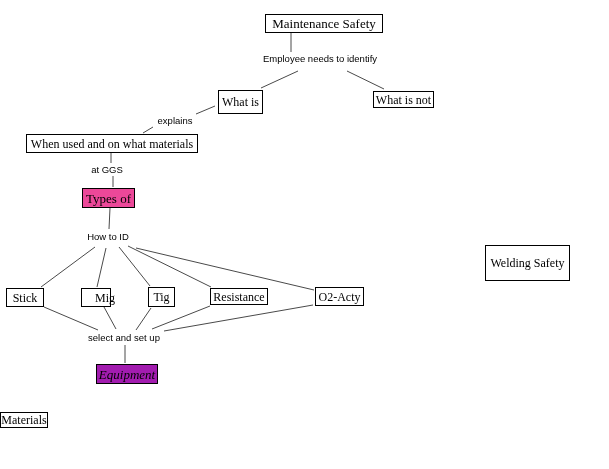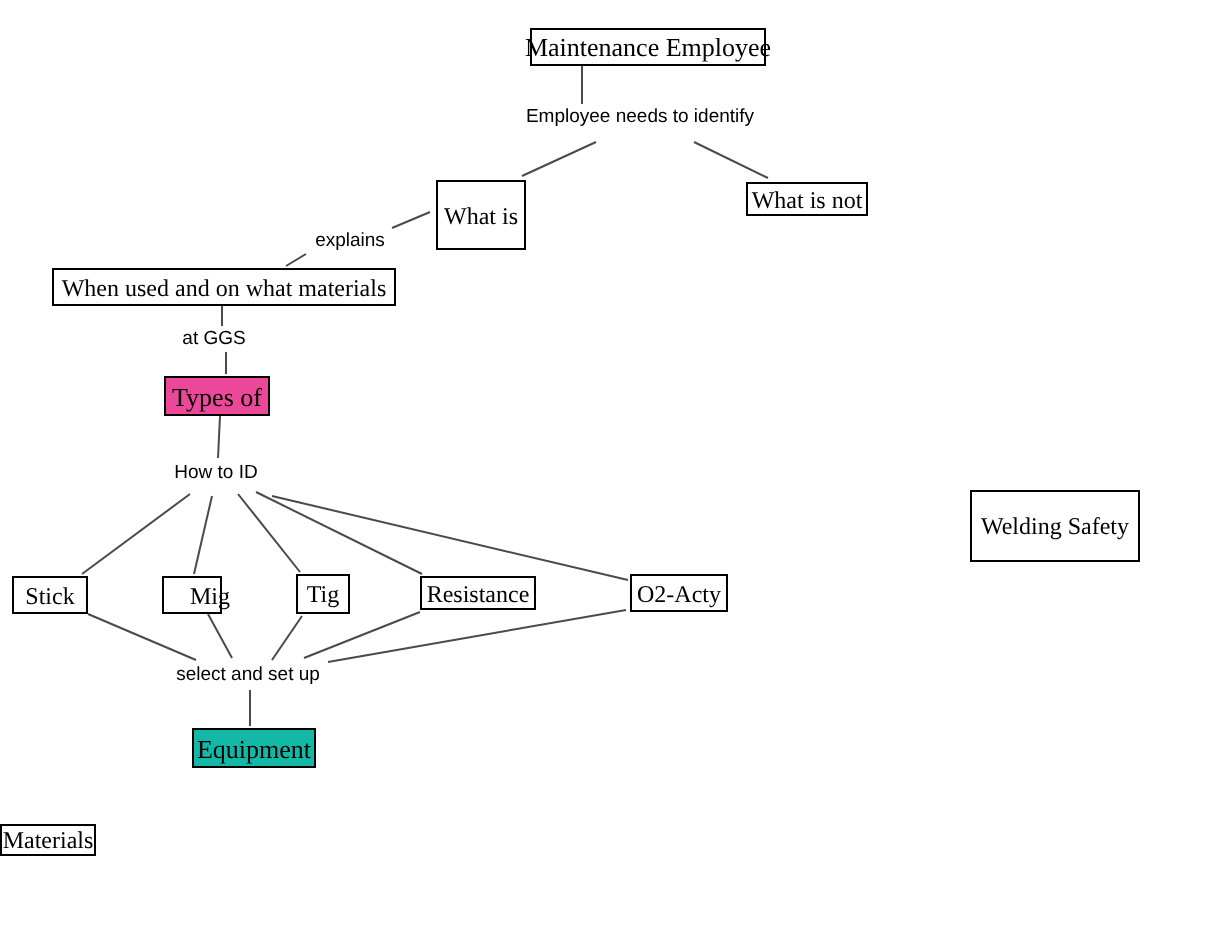--- a/index.html
+++ b/index.html
@@ -39,31 +39,31 @@
       <line x1="119" y1="247" x2="150" y2="286" stroke="#4a4a4a" stroke-width="1"></line>
       <line x1="128" y1="246" x2="211" y2="287" stroke="#4a4a4a" stroke-width="1"></line>
       <line x1="136" y1="248" x2="314" y2="290" stroke="#4a4a4a" stroke-width="1"></line>
       <line x1="44" y1="307" x2="98" y2="330" stroke="#4a4a4a" stroke-width="1"></line>
       <line x1="104" y1="307" x2="116" y2="329" stroke="#4a4a4a" stroke-width="1"></line>
       <line x1="151" y1="308" x2="136" y2="330" stroke="#4a4a4a" stroke-width="1"></line>
       <line x1="210" y1="306" x2="152" y2="329" stroke="#4a4a4a" stroke-width="1"></line>
       <line x1="313" y1="305" x2="164" y2="331" stroke="#4a4a4a" stroke-width="1"></line>
       <line x1="125" y1="345" x2="125" y2="363" stroke="#4a4a4a" stroke-width="1"></line>
     </svg>
-<div class="node concept" style="left: 265px; top: 14px; width: 118px; height: 19px; font-size: 13px; border-color: rgb(0, 0, 0); background: rgb(255, 255, 255); color: rgb(0, 0, 0);">Maintenance Employee</div>
-    <div class="node concept" style="left: 218px; top: 90px; width: 45px; height: 35px; font-size: 12px; border-color: rgb(0, 0, 0); background: rgb(255, 255, 255); color: rgb(0, 0, 0);">What is</div>
+<div class="node concept" style="left: 265px; top: 14px; width: 118px; height: 19px; font-size: 13px; border-color: rgb(0, 0, 0); background: rgb(255, 255, 255); color: rgb(0, 0, 0);">Maintenance Safety</div>
+    <div class="node concept" style="left: 218px; top: 90px; width: 45px; height: 24px; font-size: 12px; border-color: rgb(0, 0, 0); background: rgb(255, 255, 255); color: rgb(0, 0, 0);">What is</div>
     <div class="node concept" style="left: 373px; top: 91px; width: 61px; height: 17px; font-size: 12px; border-color: rgb(0, 0, 0); background: rgb(255, 255, 255); color: rgb(0, 0, 0);">What is not</div>
     <div class="node concept" style="left: 26px; top: 134px; width: 172px; height: 19px; font-size: 12px; border-color: rgb(0, 0, 0); background: rgb(255, 255, 255); color: rgb(0, 0, 0);">When used and on what materials</div>
     <div class="node concept" style="left: 82px; top: 188px; width: 53px; height: 20px; font-size: 13px; border-color: rgb(0, 0, 0); background: #ec4899; color: rgb(0, 0, 0);">Types of</div>
     <div class="node concept" style="left: 6px; top: 288px; width: 38px; height: 19px; font-size: 12px; border-color: rgb(0, 0, 0); background: rgb(255, 255, 255); color: rgb(0, 0, 0);">Stick</div>
     <div class="node concept" style="left: 81px; top: 288px; width: 30px; height: 19px; font-size: 12px; border-color: rgb(0, 0, 0); background: rgb(255, 255, 255); color: rgb(0, 0, 0); padding-left: 20px;">Mig</div>
     <div class="node concept" style="left: 148px; top: 287px; width: 27px; height: 20px; font-size: 12px; border-color: rgb(0, 0, 0); background: rgb(255, 255, 255); color: rgb(0, 0, 0);">Tig</div>
     <div class="node concept" style="left: 210px; top: 288px; width: 58px; height: 17px; font-size: 12px; border-color: rgb(0, 0, 0); background: rgb(255, 255, 255); color: rgb(0, 0, 0);">Resistance</div>
     <div class="node concept" style="left: 315px; top: 287px; width: 49px; height: 19px; font-size: 12px; border-color: rgb(0, 0, 0); background: rgb(255, 255, 255); color: rgb(0, 0, 0);">O2-Acty</div>
-    <div class="node concept" style="left: 96px; top: 364px; width: 62px; height: 20px; font-size: 13px; border-color: rgb(0, 0, 0); background: #14b8a6; color: rgb(0, 0, 0);">Equipment</div>
+    <div class="node concept" style="left: 96px; top: 364px; width: 62px; height: 20px; font-size: 13px; border-color: rgb(0, 0, 0); background: #a21caf; color: rgb(0, 0, 0); font-style: italic;">Equipment</div>
     <div class="node concept" style="left: 485px; top: 245px; width: 85px; height: 36px; font-size: 12px; border-color: rgb(0, 0, 0); background: rgb(255, 255, 255); color: rgb(0, 0, 0);">Welding Safety</div>
     <div class="node concept" style="left: 0px; top: 412px; width: 48px; height: 16px; font-size: 12px; border-color: rgb(0, 0, 0); background: rgb(255, 255, 255); color: rgb(0, 0, 0);">Materials</div>
     <div class="node linking-phrase" style="left: 320px; top: 54px; color: rgb(0, 0, 0);">Employee needs to identify</div>
     <div class="node linking-phrase" style="left: 175px; top: 116px; color: rgb(0, 0, 0);">explains</div>
     <div class="node linking-phrase" style="left: 107px; top: 165px; color: rgb(0, 0, 0); text-align: center;">at GGS</div>
     <div class="node linking-phrase" style="left: 108px; top: 232px; color: rgb(0, 0, 0);">How to ID</div>
     <div class="node linking-phrase" style="left: 124px; top: 333px; color: rgb(0, 0, 0);">select and set up</div>
   </div>
 
 </body></html>

